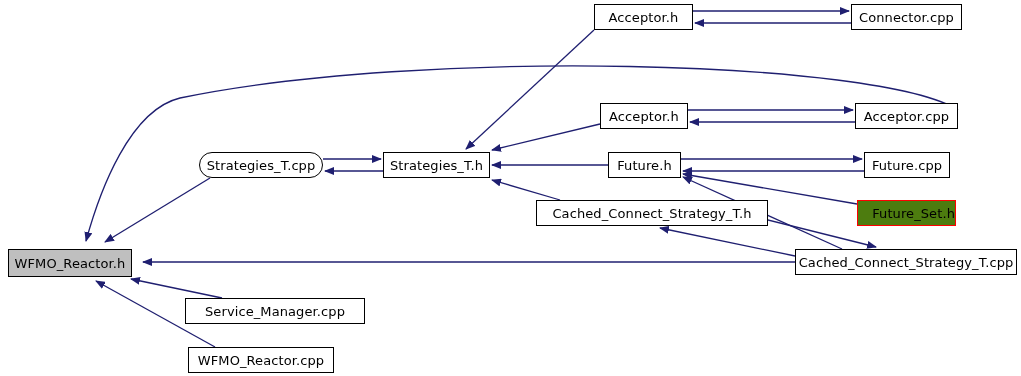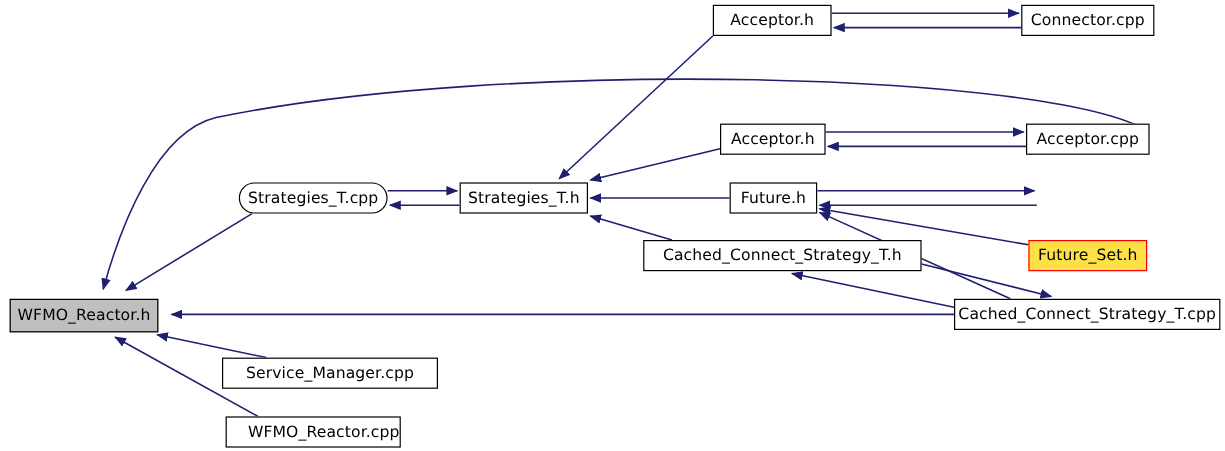--- a/index.html
+++ b/index.html
@@ -36,21 +36,22 @@
     justify-content: center;
     white-space: nowrap;
     letter-spacing: 0.1px;
   }
   .node.highlight {
     background: #bfbfbf;
     border-color: #000000;
   }
   .node.alert {
     border-color: #ff0000;
-    background: #fde047;
+    background: #4d7c0f;
+    justify-content: flex-end;
   }
   .node-label {
     display: block;
     pointer-events: none;
   }
 </style>
 </head>
 <body>
 
 <div id="graph">
@@ -129,34 +130,37 @@
   </div>
 
   <div class="node" style="left:855px; top:103px; width:103px; height:26px;text-align:center;">
     <span class="node-label">Acceptor.cpp</span>
   </div>
 
   <div class="node" style="left:608px; top:152px; width:73px;  height:26px;">
     <span class="node-label">Future.h</span>
   </div>
 
+  <div class="node" style="left:864px; top:152px; width:86px;  height:26px;">
+    <span class="node-label">Future.cpp</span>
+  </div>
 
   <div class="node" style="left:536px; top:200px; width:232px; height:26px;">
     <span class="node-label">Cached_Connect_Strategy_T.h</span>
   </div>
 
   <div class="node alert" style="left:857px; top:200px; width:99px;  height:26px;">
     <span class="node-label">Future_Set.h</span>
   </div>
 
   <div class="node" style="left:795px; top:249px; width:222px; height:26px;">
     <span class="node-label">Cached_Connect_Strategy_T.cpp</span>
   </div>
 
   <div class="node" style="left:185px; top:298px; width:180px; height:26px;">
     <span class="node-label">Service_Manager.cpp</span>
   </div>
 
-  <div class="node" style="left:188px; top:347px; width:146px; height:26px;justify-content:flex-end;">
+  <div class="node" style="left:188px; top:347px; width:146px; height:26px;">
     <span class="node-label">WFMO_Reactor.cpp</span>
   </div>
 
 </div>
 
 </body></html>

